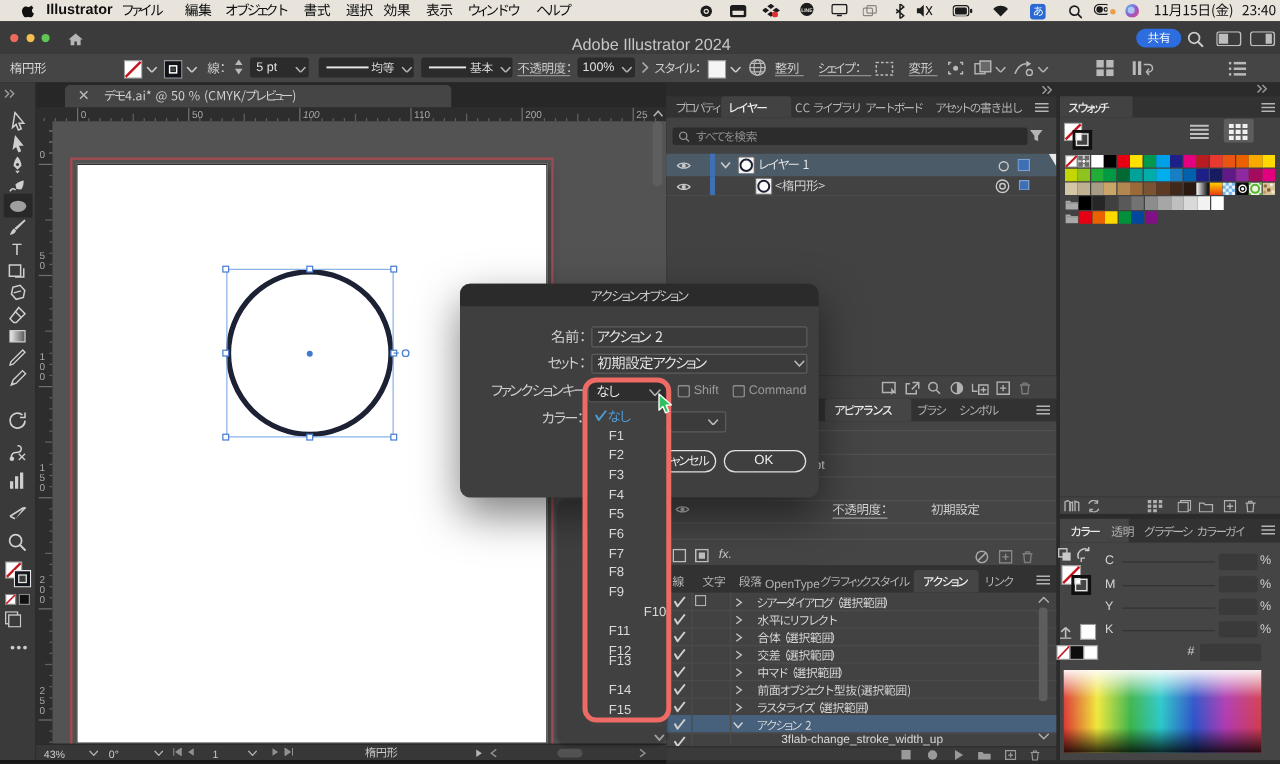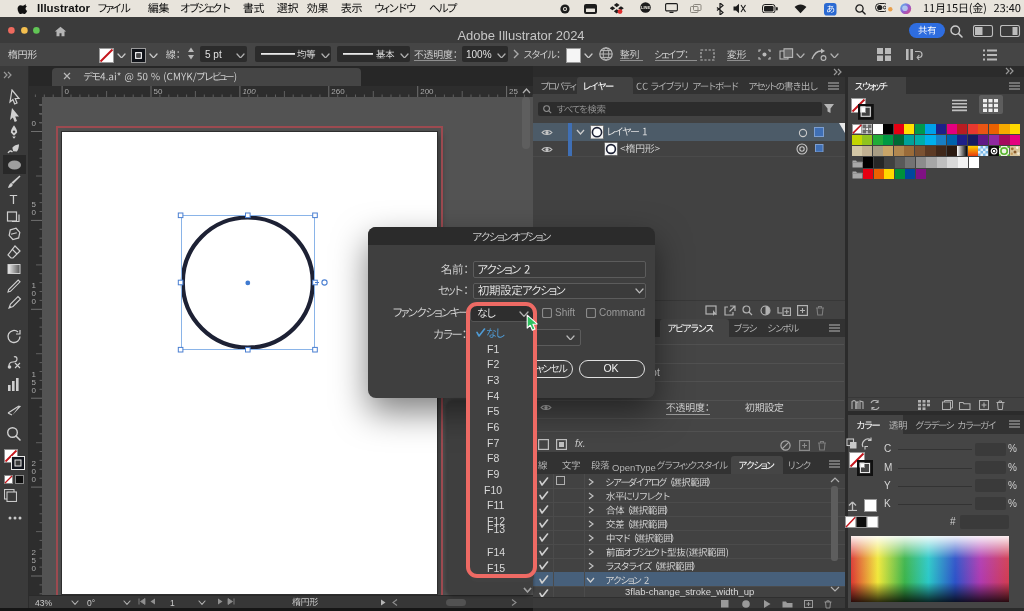--- a/index.html
+++ b/index.html
@@ -668,21 +668,21 @@
     <rect x="539.3" y="8.5" width="1" height="2.5" fill="#606060"></rect>
     <rect x="548.2" y="8.5" width="1" height="2.5" fill="#606060"></rect>
     <rect x="557.1" y="8.5" width="1" height="2.5" fill="#606060"></rect>
     <rect x="23.7" y="8.5" width="1" height="2.5" fill="#606060"></rect>
     <rect x="14.8" y="8.5" width="1" height="2.5" fill="#606060"></rect>
     <rect x="5.9" y="8.5" width="1" height="2.5" fill="#606060"></rect>
   </svg>
 <div style="position:absolute;left:64.6px;top:86.5px;font-size:8px;color:#a8a8a8;font-weight:400;letter-spacing:0px;white-space:pre;">0</div>
 <div style="position:absolute;left:153.5px;top:86.5px;font-size:8px;color:#a8a8a8;font-weight:400;letter-spacing:0px;white-space:pre;">50</div>
 <div style="position:absolute;left:242.4px;top:86.5px;font-size:8px;color:#a8a8a8;font-weight:400;letter-spacing:0px;white-space:pre;font-style:italic;">100</div>
-<div style="position:absolute;left:331.3px;top:86.5px;font-size:8px;color:#a8a8a8;font-weight:400;letter-spacing:0px;white-space:pre;">260</div>
+<div style="position:absolute;left:331.3px;top:86.5px;font-size:8px;color:#a8a8a8;font-weight:400;letter-spacing:0px;white-space:pre;">110</div>
 <div style="position:absolute;left:420.2px;top:86.5px;font-size:8px;color:#a8a8a8;font-weight:400;letter-spacing:0px;white-space:pre;">200</div>
 <div style="position:absolute;left:509.1px;top:86.5px;font-size:8px;color:#a8a8a8;font-weight:400;letter-spacing:0px;white-space:pre;">25</div>
 <svg style="position:absolute;left:29px;top:97px;" width="13" height="498" viewBox="0 0 13 498">
     <rect x="2" y="34.0" width="11" height="1" fill="#6f6f6f"></rect>
     <rect x="10.5" y="42.9" width="2.5" height="1" fill="#606060"></rect>
     <rect x="10.5" y="51.8" width="2.5" height="1" fill="#606060"></rect>
     <rect x="10.5" y="60.7" width="2.5" height="1" fill="#606060"></rect>
     <rect x="10.5" y="69.6" width="2.5" height="1" fill="#606060"></rect>
     <rect x="7" y="78.5" width="6" height="1" fill="#606060"></rect>
     <rect x="10.5" y="87.3" width="2.5" height="1" fill="#606060"></rect>
@@ -1684,21 +1684,21 @@
   </svg>
 <div style="position:absolute;left:487px;top:342.5px;font-size:10.5px;color:#d9d9d9;font-weight:400;letter-spacing:0px;white-space:pre;">F1</div>
 <div style="position:absolute;left:487px;top:358.17px;font-size:10.5px;color:#d9d9d9;font-weight:400;letter-spacing:0px;white-space:pre;">F2</div>
 <div style="position:absolute;left:487px;top:373.84px;font-size:10.5px;color:#d9d9d9;font-weight:400;letter-spacing:0px;white-space:pre;">F3</div>
 <div style="position:absolute;left:487px;top:389.51px;font-size:10.5px;color:#d9d9d9;font-weight:400;letter-spacing:0px;white-space:pre;">F4</div>
 <div style="position:absolute;left:487px;top:405.18px;font-size:10.5px;color:#d9d9d9;font-weight:400;letter-spacing:0px;white-space:pre;">F5</div>
 <div style="position:absolute;left:487px;top:420.85px;font-size:10.5px;color:#d9d9d9;font-weight:400;letter-spacing:0px;white-space:pre;">F6</div>
 <div style="position:absolute;left:487px;top:436.52px;font-size:10.5px;color:#d9d9d9;font-weight:400;letter-spacing:0px;white-space:pre;">F7</div>
 <div style="position:absolute;left:487px;top:452.19px;font-size:10.5px;color:#d9d9d9;font-weight:400;letter-spacing:0px;white-space:pre;">F8</div>
 <div style="position:absolute;left:487px;top:467.86px;font-size:10.5px;color:#d9d9d9;font-weight:400;letter-spacing:0px;white-space:pre;">F9</div>
-<div style="position:absolute;left:484px;top:483.53px;font-size:10.5px;color:#d9d9d9;font-weight:400;letter-spacing:0px;white-space:pre;">F10</div>
+<div style="position:absolute;left:515px;top:483.53px;font-size:10.5px;color:#d9d9d9;font-weight:400;letter-spacing:0px;white-space:pre;">F10</div>
 <div style="position:absolute;left:487px;top:499.2px;font-size:10.5px;color:#d9d9d9;font-weight:400;letter-spacing:0px;white-space:pre;">F11</div>
 <div style="position:absolute;left:487px;top:514.87px;font-size:10.5px;color:#d9d9d9;font-weight:400;letter-spacing:0px;white-space:pre;">F12</div>
 <div style="position:absolute;left:487px;top:523px;font-size:10.5px;color:#d9d9d9;font-weight:400;letter-spacing:0px;white-space:pre;">F13</div>
 <div style="position:absolute;left:487px;top:546.21px;font-size:10.5px;color:#d9d9d9;font-weight:400;letter-spacing:0px;white-space:pre;">F14</div>
 <div style="position:absolute;left:487px;top:561.88px;font-size:10.5px;color:#d9d9d9;font-weight:400;letter-spacing:0px;white-space:pre;">F15</div>
 <svg style="position:absolute;left:522.5px;top:586.5px;" width="9" height="9" viewBox="0 0 9 9">
     <path d="M1 1l3.5 4L8 1" stroke="#9f9f9f" stroke-width="1.3" fill="none"></path>
   </svg>
 <div style="position:absolute;left:465.5px;top:302px;width:71px;height:276px;border:4px solid #ee6a64;border-radius:11px;box-sizing:border-box;"></div>
 <svg style="position:absolute;left:525.5px;top:313.5px;" width="15" height="20" viewBox="0 0 15 20">

